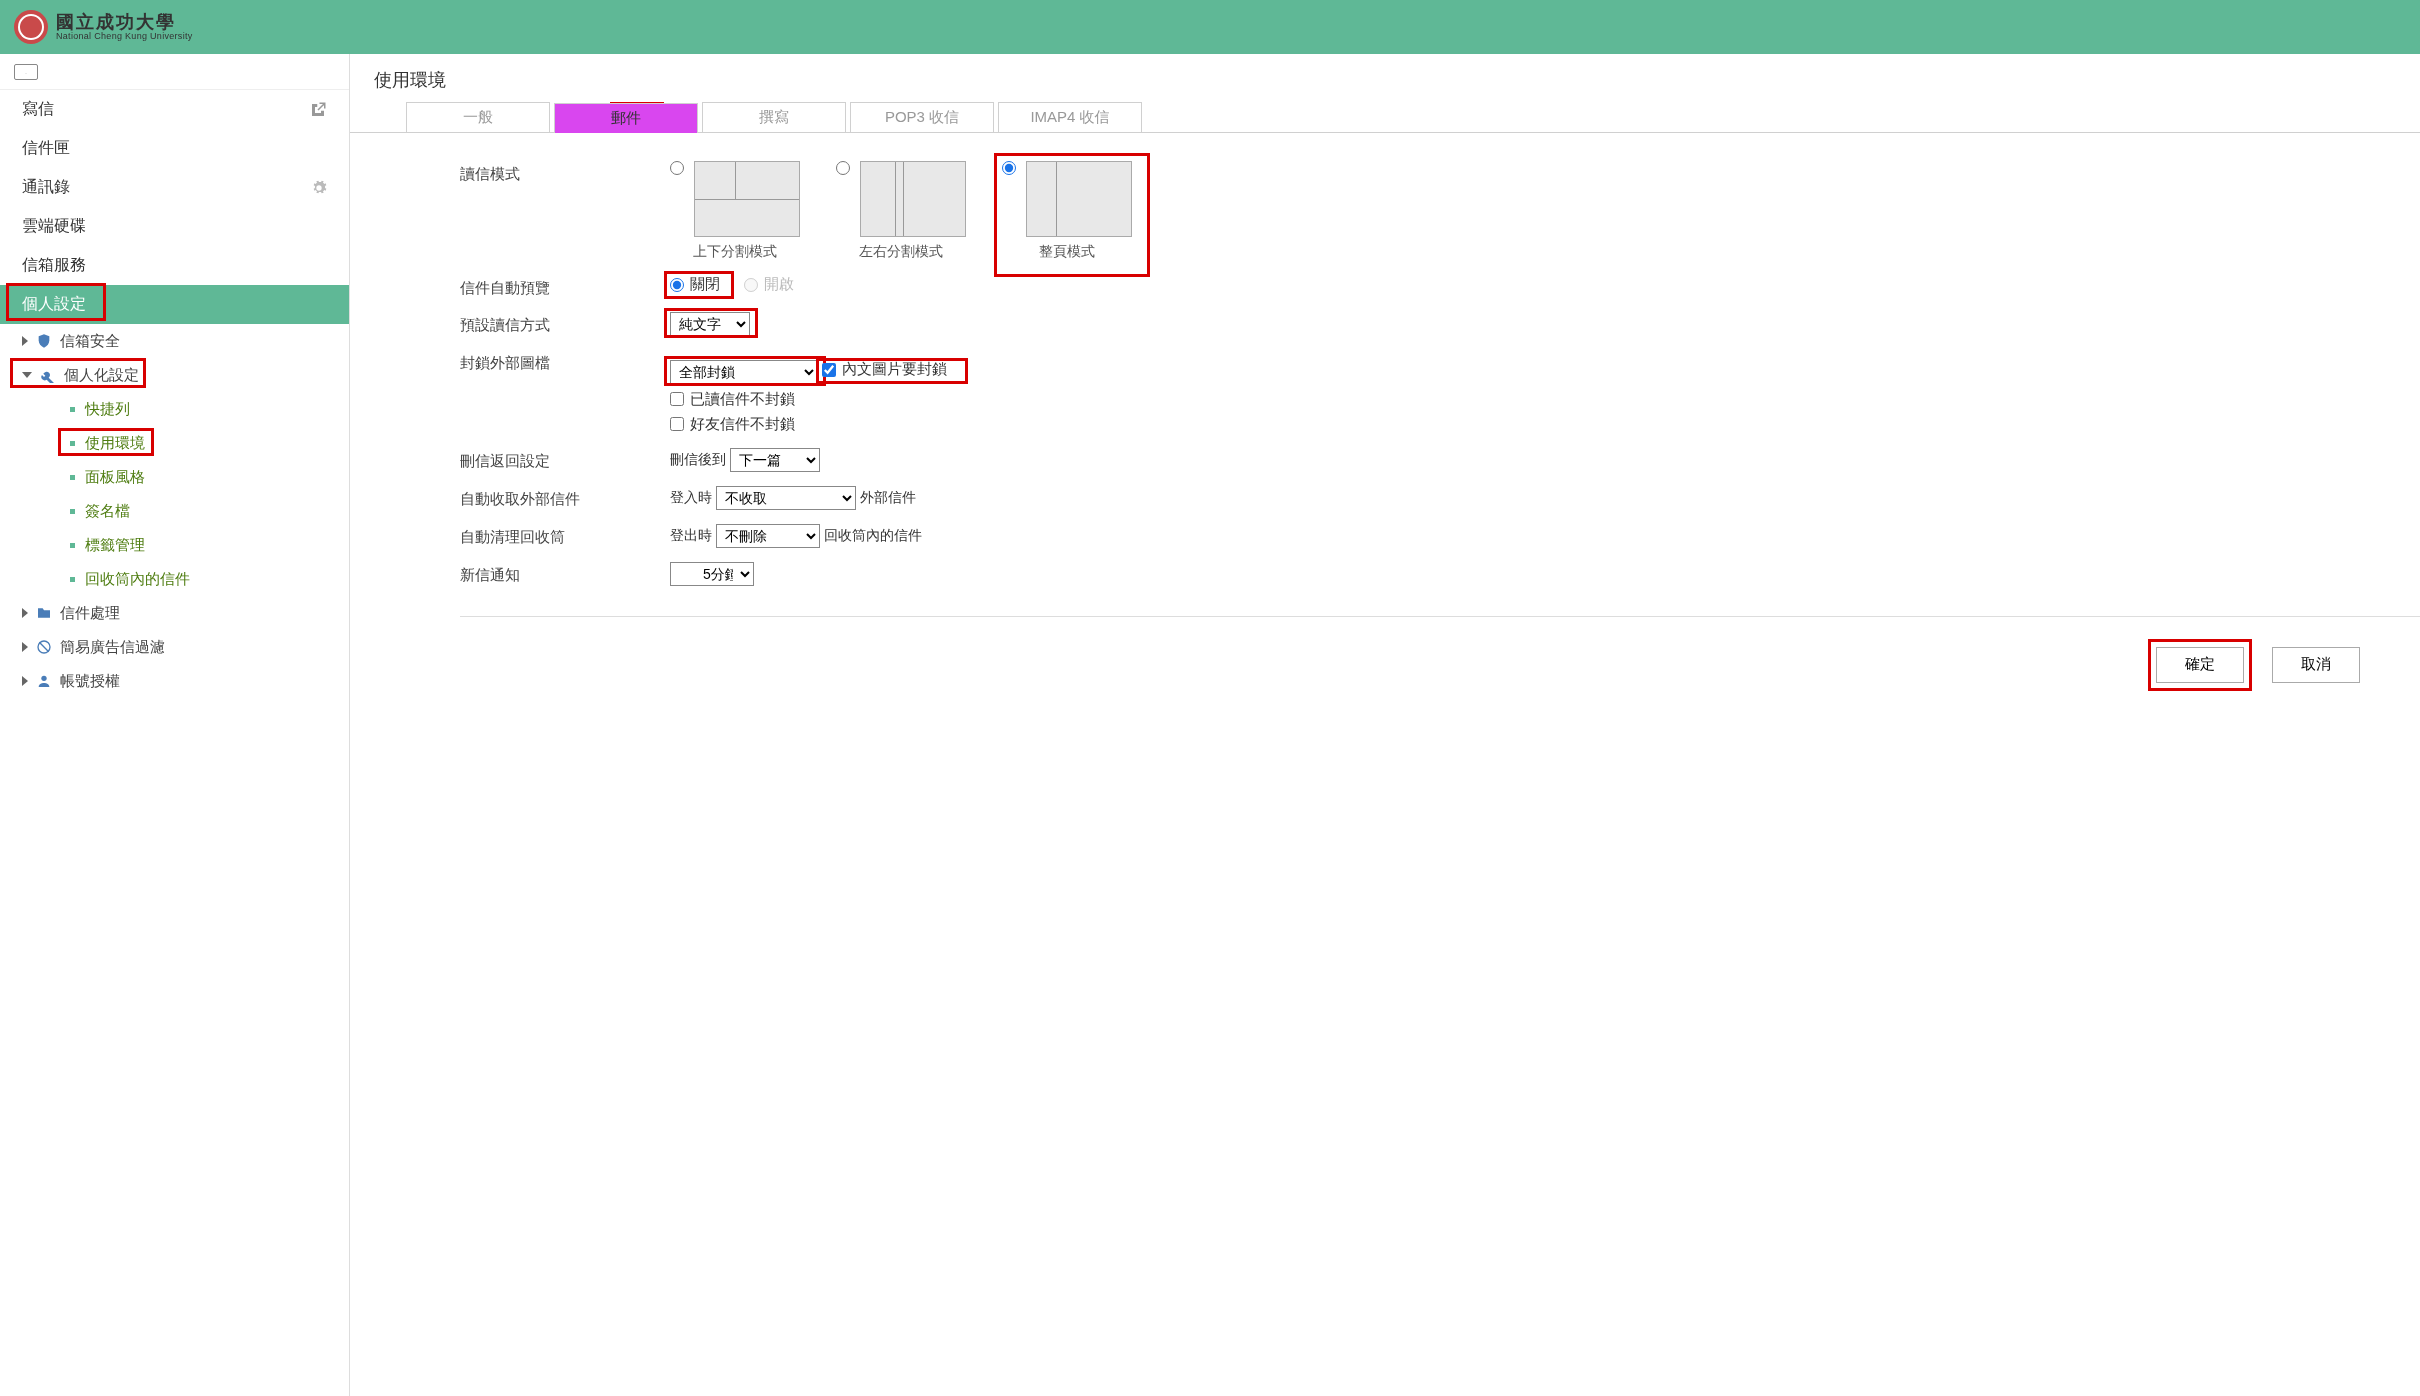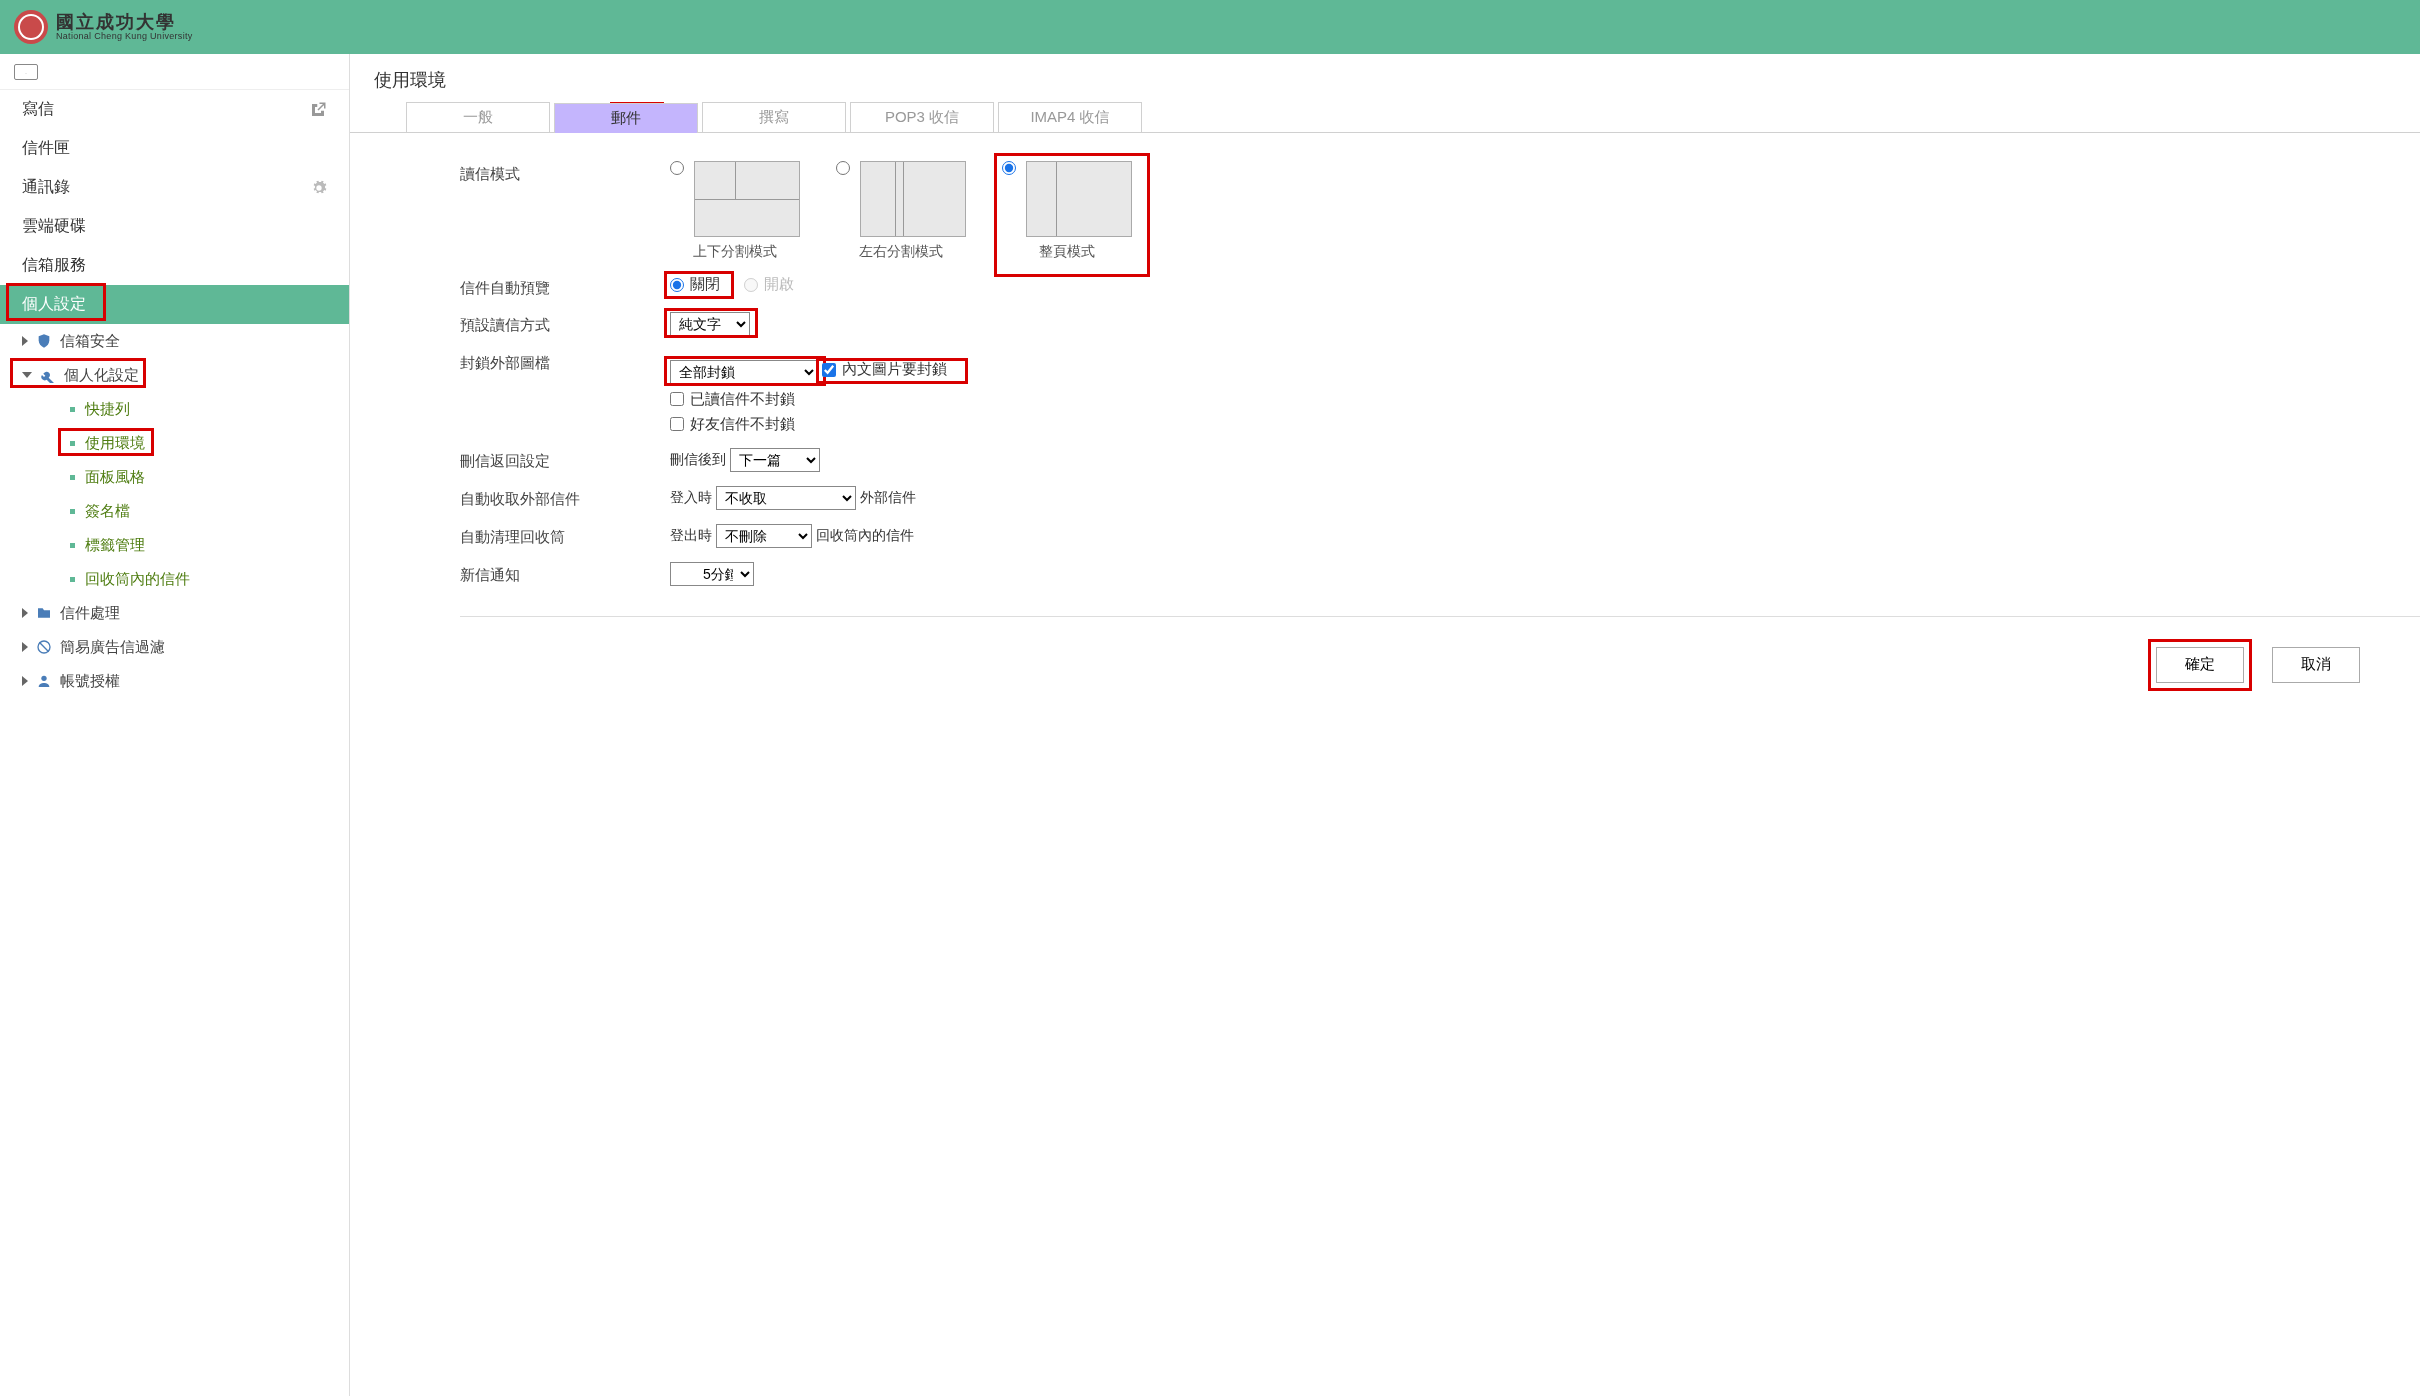--- a/index.html
+++ b/index.html
@@ -22,21 +22,21 @@
 .sb-subhdr.collapsed .caret { border-top:none;border-bottom:none;border-left:6px solid #666;border-right:none;border-top:5px solid transparent;border-bottom:5px solid transparent; }
 .sb-leaf { height:34px; display:flex; align-items:center; gap:10px; padding-left:70px; color:#4d7c0f; font-size:15px; cursor:pointer; }
 .sb-leaf .dot { width:5px;height:5px;background:#5fb896; }
 .gear { width:16px;height:16px;color:#bbb; }
 .share-icon { width:18px;height:18px;color:#888; }
 .hl-red { border:3px solid #d80000; }
 .main { flex:1; display:flex; flex-direction:column; overflow:auto; }
 .main-title { font-size:18px; font-weight:500; padding:14px 24px 10px; color:#333; }
 .tabs { display:flex; gap:4px; padding-left:56px; border-bottom:1px solid #d0d0d0; }
 .tab { width:144px; height:30px; border:1px solid #d0d0d0; border-bottom:none; display:flex; align-items:center; justify-content:center; color:#999; font-size:15px; background:#fff; cursor:pointer; }
-.tab.active { color:#333; background:#c4b5fd; position:relative; top:1px; }
+.tab.active { color:#333; background:#d946ef; position:relative; top:1px; }
 .form { padding:28px 0 0 110px; }
 .row { display:flex; align-items:flex-start; margin-bottom:14px; }
 .lbl { width:210px; color:#444; font-size:15px; padding-top:4px; }
 .val { display:flex; align-items:center; gap:24px; flex-wrap:wrap; }
 .radio-opt { display:flex; align-items:flex-start; gap:10px; }
 .mode-thumb { width:106px; height:76px; border:1px solid #aaa; background:#e8e8e8; position:relative; }
 .mode-tb::before { content:''; position:absolute; left:38%; top:0; bottom:50%; width:1px; background:#999; }
 .mode-tb::after { content:''; position:absolute; left:0; right:0; top:50%; height:1px; background:#999; }
 .mode-lr::before { content:''; position:absolute; left:33%; top:0; bottom:0; width:1px; background:#999; }
 .mode-lr::after { content:''; position:absolute; left:40%; top:0; bottom:0; width:1px; background:#999; }
@@ -298,21 +298,21 @@
             <option>不收取</option>
           </select>
           <span>外部信件</span>
         </div>
       </div>
 
       <div class="row">
         <div class="lbl">自動清理回收筒</div>
         <div class="val" style="gap:4px;">
           <span>登出時</span>
-          <select style="width:96px;">
+          <select style="width:104px;">
             <option>不刪除</option>
           </select>
           <span>回收筒內的信件</span>
         </div>
       </div>
 
       <div class="row">
         <div class="lbl">新信通知</div>
         <div class="val">
           <select style="width:84px;padding-left:28px;">

